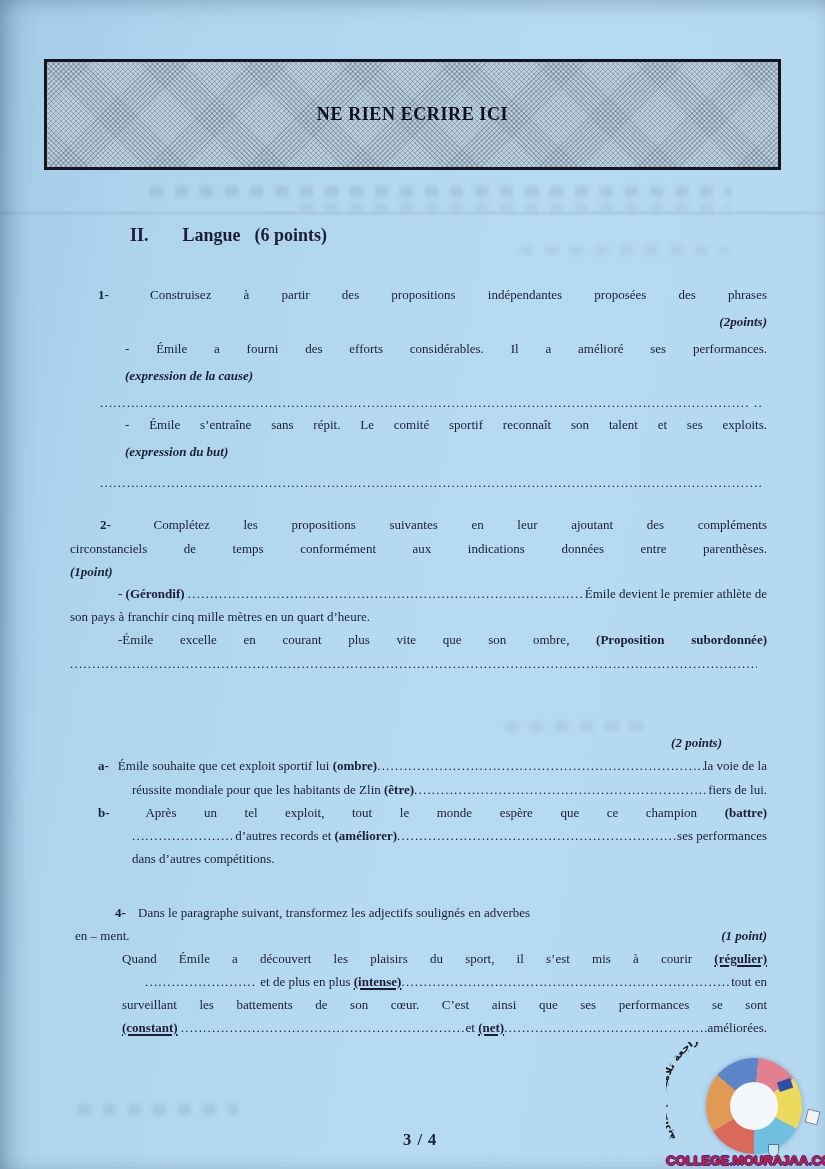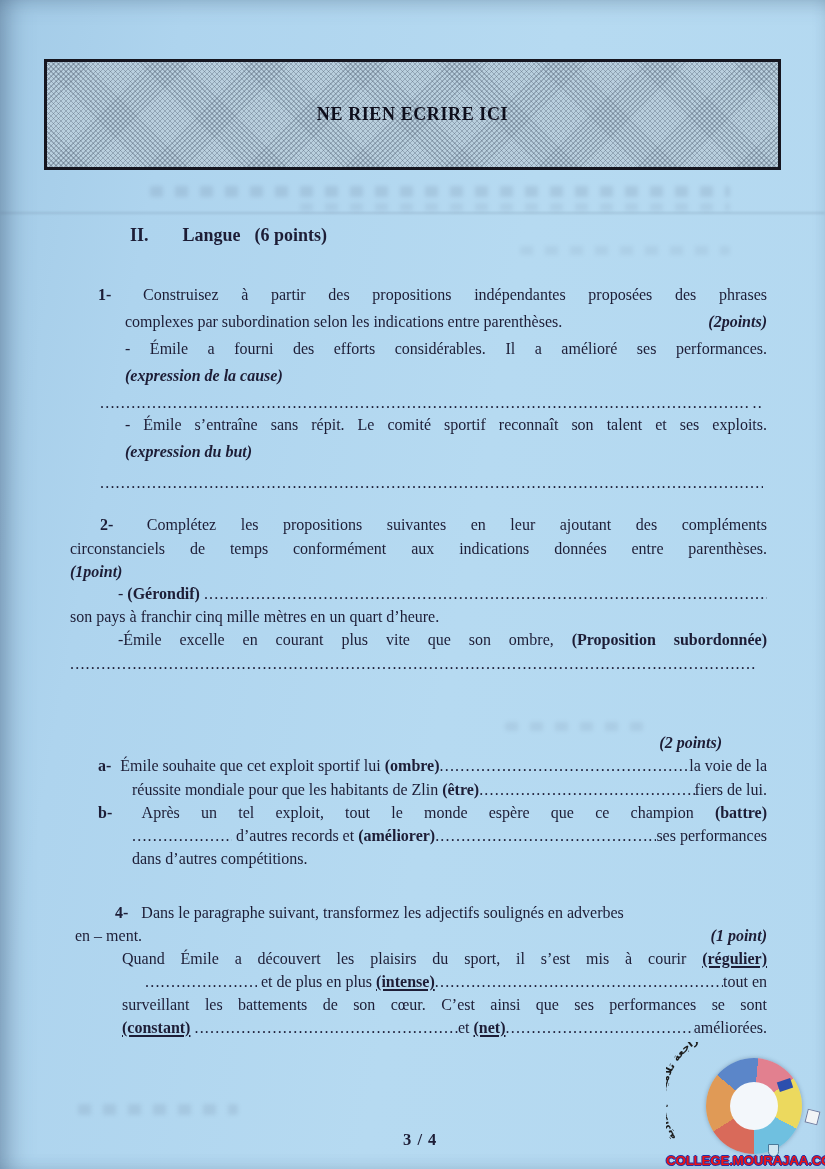--- a/index.html
+++ b/index.html
@@ -7,21 +7,21 @@
     position:relative;
     width:825px;height:1169px;
     background:linear-gradient(100deg,#a3cbe7 0%,#aed4ee 18%,#b6daf1 55%,#b3d8f0 100%);
     box-shadow:inset 22px 0 26px -16px rgba(60,85,115,.5),
                inset 0 16px 22px -16px rgba(60,85,115,.35),
                inset -6px -8px 18px -12px rgba(60,85,115,.25);
     overflow:hidden;
     font-family:"Liberation Serif", serif;
     color:#1d1d36;
   }
-  .line{position:absolute;font-size:16px;line-height:23px;}
+  .line{position:absolute;font-size:13px;line-height:23px;}
   .jline{text-align:justify;text-align-last:justify;}
   .flexline{display:flex;}
   .fill{flex:1 1 0;min-width:8px;white-space:nowrap;overflow:hidden;letter-spacing:1.2px;}
   .fill.w14{flex:1.4 1 0;}
   .fill.fixed100{flex:0 0 100px;}
   .fill.fixed115{flex:0 0 112px;}
   .spacer{flex:1 1 0;}
   .b{font-weight:bold;}
   .bi{font-weight:bold;font-style:italic;}
   .bu{font-weight:bold;text-decoration:underline;text-decoration-thickness:1.5px;text-underline-offset:2px;}
@@ -91,21 +91,20 @@
 
   <div class="section-heading">
     <span class="roman">II.</span><span>Langue</span><span class="pts">(6 points)</span>
   </div>
 
   <div class="line jline" style="left:98px;right:58px;top:283px;">
     <span class="num">1-</span>
     <span>Construisez à partir des  propositions indépendantes proposées des phrases</span>
   </div>
   <div class="line flexline" style="left:125px;right:58px;top:310px;">
-    <span>complexes par subordination selon les indications entre parenthèses.</span>
     <span class="spacer"></span>
     <span class="bi">(2points)</span>
   </div>
   <div class="line jline" style="left:125px;right:58px;top:337px;">
     <span>- Émile a fourni des efforts considérables. Il a amélioré ses performances.</span>
   </div>
   <div class="line bi" style="left:125px;top:364px;">
     <span>(expression de la cause)</span>
   </div>
   <div class="line flexline" style="left:100px;right:62px;top:391px;">
@@ -126,21 +125,21 @@
     <span class="num">2-</span>
     <span>Complétez les propositions suivantes en leur ajoutant des compléments</span>
   </div>
   <div class="line jline" style="left:70px;right:58px;top:537px;">
     <span>circonstanciels de temps  conformément aux indications données entre parenthèses.</span>
   </div>
   <div class="line bi" style="left:70px;top:560px;">
     <span>(1point)</span>
   </div>
   <div class="line flexline" style="left:118px;right:58px;top:582px;">
-    <span>-</span>&nbsp;<span class="b">(Gérondif)</span>&nbsp;<span class="fill">............................................................................................................................................................................................................................</span>
+    <span>-</span>&nbsp;<span class="b">(Gérondif)</span>&nbsp;<span class="fill">............................................................................................................................................................................................................................</span><span>Émile devient le premier athlète  de</span>
   </div>
   <div class="line" style="left:70px;top:605px;">
     <span>son pays à franchir cinq mille mètres en un quart d’heure.</span>
   </div>
   <div class="line jline" style="left:118px;right:58px;top:628px;">
     <span>-Émile  excelle en courant plus vite que son ombre,</span>
     <span class="b">(Proposition subordonnée)</span>
   </div>
   <div class="line flexline" style="left:70px;right:68px;top:652px;">
     <span class="fill">............................................................................................................................................................................................................................</span>

